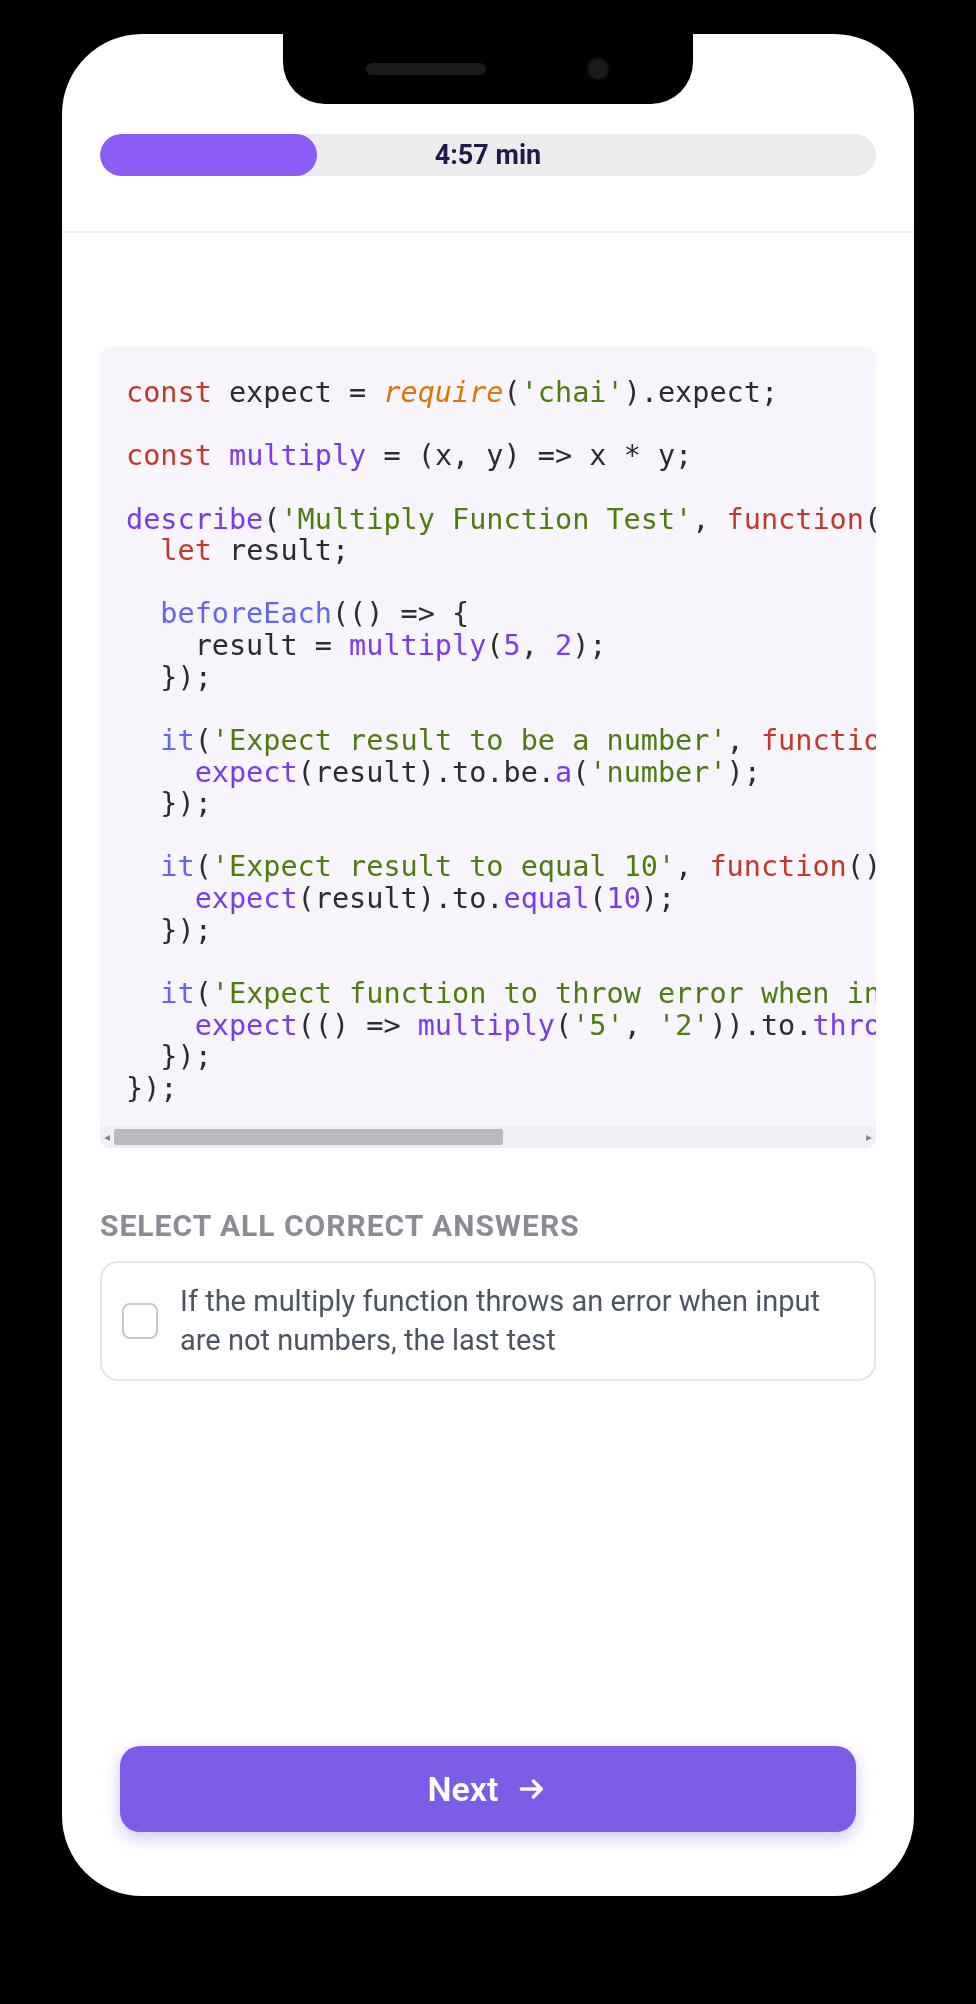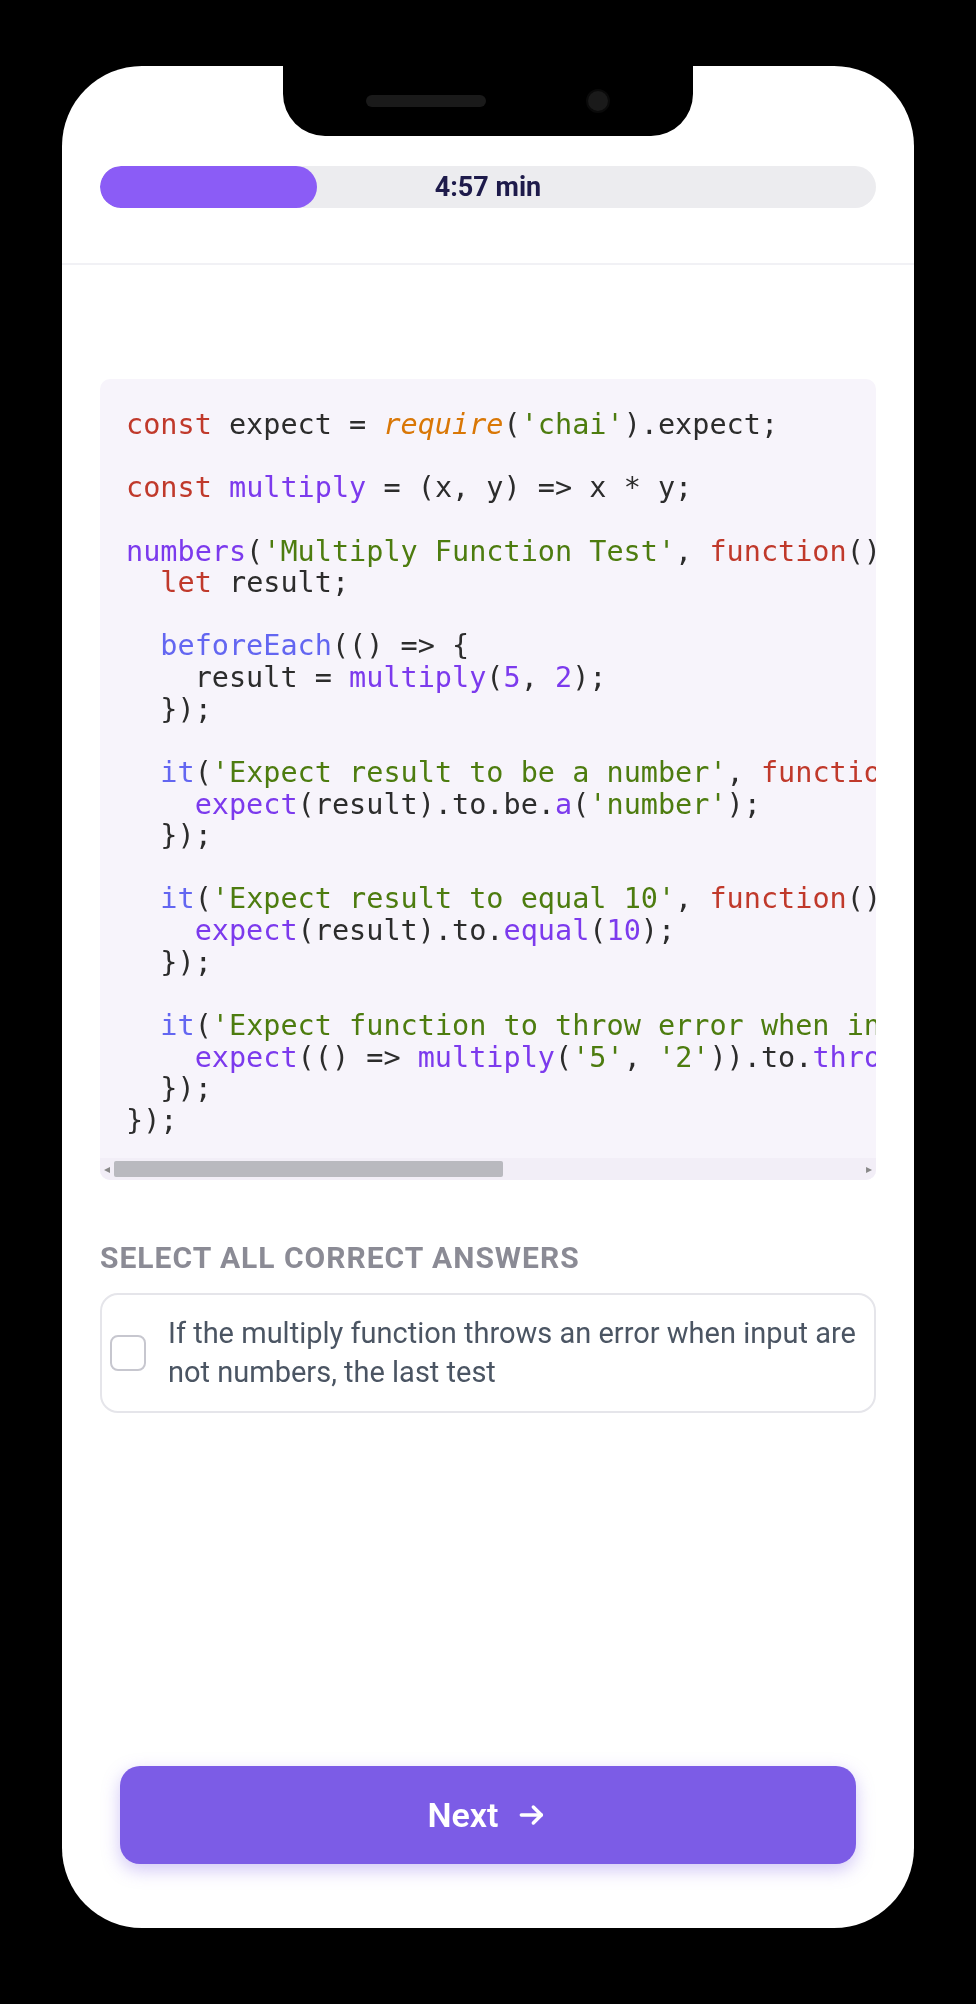--- a/index.html
+++ b/index.html
@@ -11,21 +11,20 @@
     position:relative;
     overflow:hidden;
   }
   .phone-frame {
     position:absolute;
     top:0; left:28px;
     width:920px; height:1930px;
     background:#000;
     border-radius:110px;
     padding:34px;
-    margin-top:32px;
   }
   .phone-inner {
     width:100%; height:100%;
     background:#fff;
     border-radius:80px;
     position:relative;
     overflow:hidden;
   }
   .notch {
     position:absolute;
@@ -146,21 +145,21 @@
     letter-spacing:1px;
     color:#8b8b95;
     text-transform:uppercase;
   }
   .answer-card {
     margin-top:18px;
     border:2px solid #e5e5ea;
     border-radius:18px;
     height:120px;
     display:flex; align-items:center;
-    padding:0 8px;
+    padding:0 20px;
     gap:22px;
     color:#4b5563;
     font-size:29px;
     line-height:1.35;
     overflow:hidden;
   }
   .answer-card .chk {
     width:36px; height:36px;
     border:2px solid #c7c7cf;
     border-radius:8px;
@@ -168,21 +167,21 @@
   }
   .answer-text {
     flex:1;
     overflow:hidden;
     white-space:normal;
   }
   .next-btn {
     position:absolute;
     left:58px; right:58px;
     bottom:64px;
-    height:98px;
+    height:86px;
     background:#7c5ce6;
     border-radius:20px;
     display:flex; align-items:center; justify-content:center;
     gap:18px;
     color:#fff;
     font-size:34px;
     font-weight:600;
     cursor:pointer;
     z-index:20;
     box-shadow:0 6px 18px rgba(124,92,230,0.35);
@@ -212,21 +211,21 @@
 
       <div class="content">
 
 
         <div class="code-block-wrap">
           <div class="code-scroll">
             <pre id="code-pre"><span class="tok-kw">const</span><span> expect = </span><span class="tok-func">require</span><span>(</span><span class="tok-str">'chai'</span><span>).expect;
 
 </span><span class="tok-kw">const</span><span> </span><span class="tok-call">multiply</span><span> = (x, y) =&gt; x * y;
 
-</span><span class="tok-call">numbers</span><span>(</span><span class="tok-str">'Multiply Function Test'</span><span>, </span><span class="tok-kw">function</span><span>() {
+</span><span class="tok-call">describe</span><span>(</span><span class="tok-str">'Multiply Function Test'</span><span>, </span><span class="tok-kw">function</span><span>() {
   </span><span class="tok-let">let</span><span> result;
 
   </span><span class="tok-hook">beforeEach</span><span>(() =&gt; {
     result = </span><span class="tok-call">multiply</span><span>(</span><span class="tok-num">5</span><span>, </span><span class="tok-num">2</span><span>);
   });
 
   </span><span class="tok-hook">it</span><span>(</span><span class="tok-str">'Expect result to be a number'</span><span>, </span><span class="tok-kw">function</span><span>() {
     </span><span class="tok-call">expect</span><span>(result).to.be.</span><span class="tok-call">a</span><span>(</span><span class="tok-str">'number'</span><span>);
   });
 

